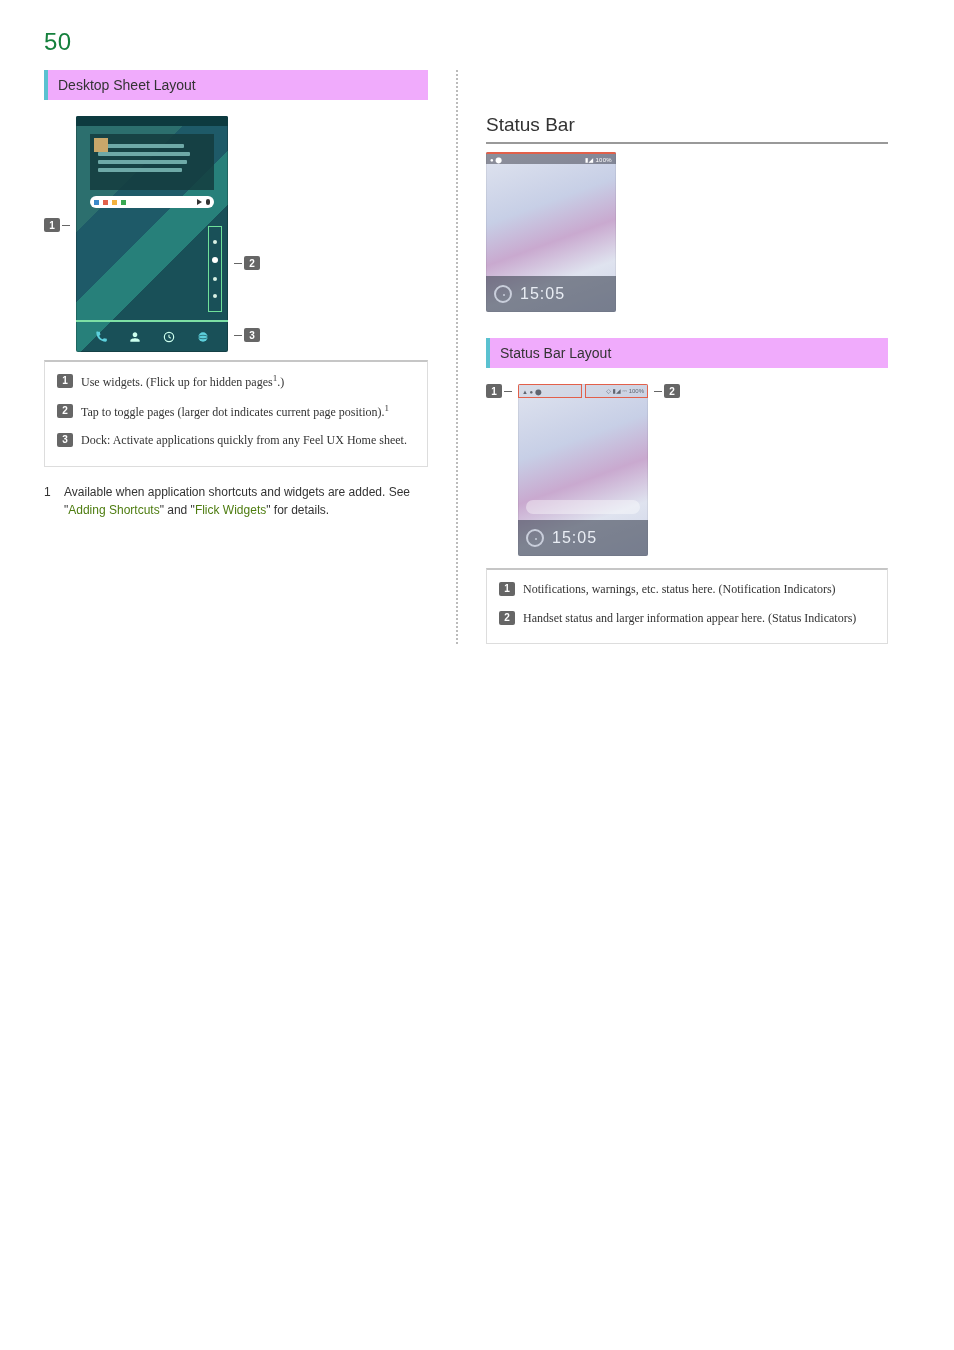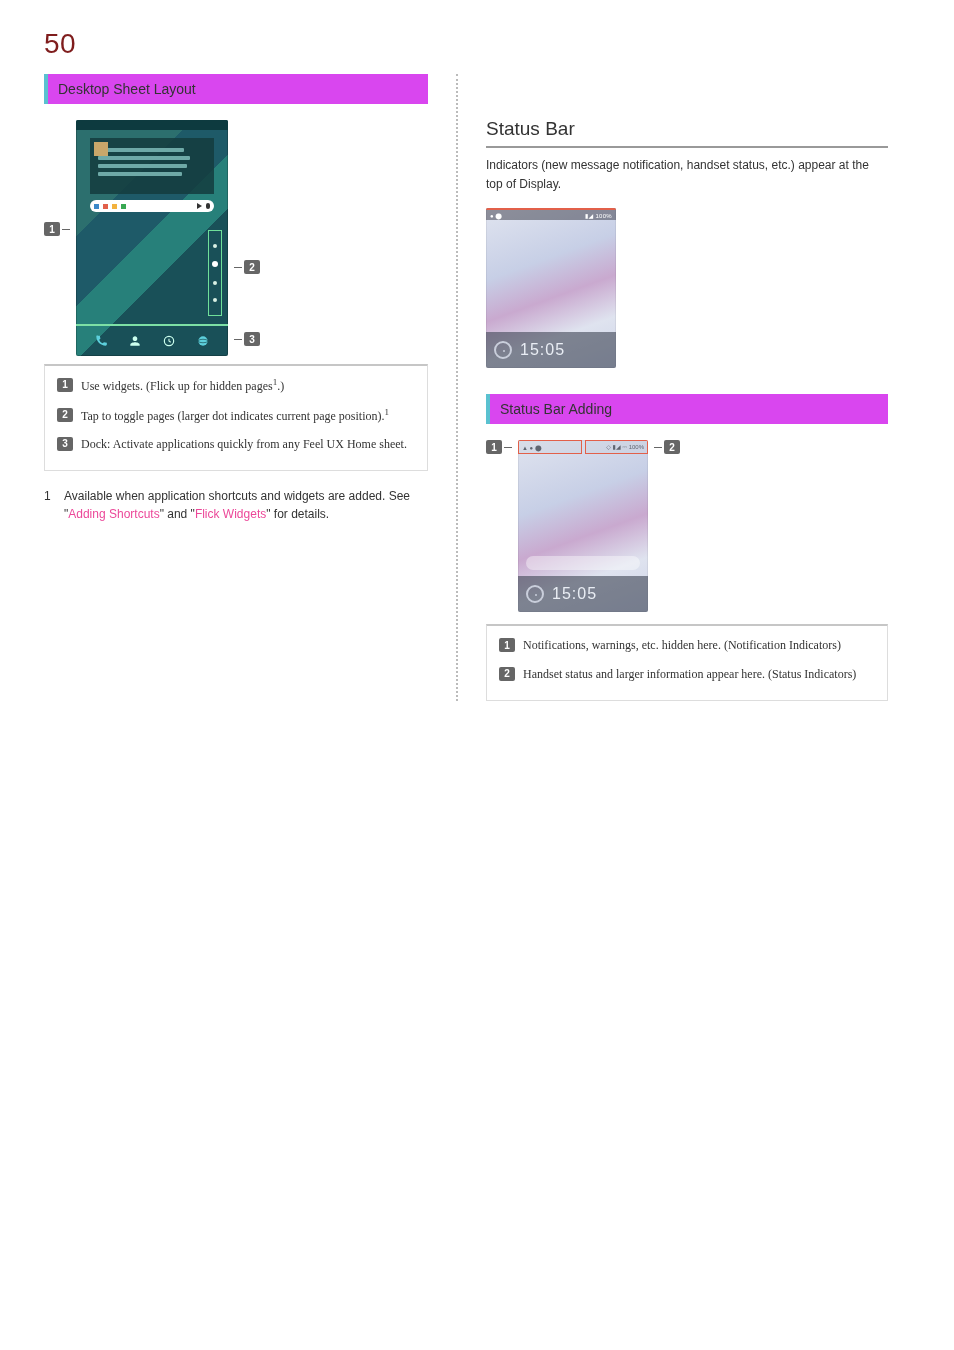--- a/index.html
+++ b/index.html
@@ -9,22 +9,22 @@
     color: #333;
     margin: 0;
     padding: 0;
     background: #fff;
     width: 954px;
   }
   .page {
     padding: 28px 44px 40px 44px;
   }
   .page-number {
-    font-size: 28px;
-    color: #7f1d1d;
+    font-size: 24px;
+    color: #15803d;
     margin-bottom: 14px;
     letter-spacing: 0.5px;
   }
   .columns {
     display: flex;
     gap: 0;
   }
   .col {
     flex: 1;
     padding: 0 0;
@@ -42,21 +42,21 @@
   
   .h2 {
     font-size: 19px;
     color: #333;
     margin: 0 0 8px 0;
     padding-bottom: 6px;
     border-bottom: 2px solid #999;
   }
   
   .h3 {
-    background: #d946ef;
+    background: #f0abfc;
     border-left: 4px solid #5ac1d0;
     padding: 7px 10px;
     font-size: 14px;
     color: #333;
     margin: 0 0 16px 0;
   }
   .body-text {
     font-size: 12px;
     line-height: 1.6;
     margin: 0 0 14px 0;
@@ -96,21 +96,21 @@
   
   .footnote {
     display: flex;
     gap: 10px;
     font-size: 12px;
     line-height: 1.55;
     margin-top: 16px;
   }
   .footnote .fnmark { flex: 0 0 auto; width: 10px; }
   .footnote .fntxt { flex: 1; }
-  .link { color: #ec4899; text-align: right; }
+  .link { color: #4d7c0f; text-align: right; }
   .tick { display:inline-block; width:8px; border-top:1px solid #666; }
 
   
   .phone1 {
     width: 152px;
     height: 236px;
     background: linear-gradient(135deg,#2c6f6e 0%,#2c6f6e 30%,#1e5a68 30%,#1e5a68 48%,#27807a 48%,#27807a 62%,#195058 62%,#195058 100%);
     position: relative;
     border-radius: 2px;
     overflow: hidden;
@@ -307,36 +307,35 @@
         <span class="fntxt">
           <span>Available when application shortcuts and widgets are added. See "</span><span class="link">Adding Shortcuts</span><span>" and "</span><span class="link">Flick Widgets</span><span>" for details.</span>
         </span>
       </div>
     </div>
 
     <div class="col col-right">
 
       <div class="h2">Status Bar</div>
 
-      <p class="body-text">Indicators (new message notification, handset status, etc.) appear at the top of Display.</p>
 
       <div class="phone2">
         <div class="sbar">
           <span>● ⬤</span>
           <span class="r">▮◢ 100%</span>
         </div>
         <div class="clock">
           <span class="ring"></span>
           <span class="time">15:05</span>
         </div>
       </div>
 
       <div style="height:26px"></div>
 
-      <div class="h3">Status Bar Adding</div>
+      <div class="h3">Status Bar Layout</div>
 
       <div class="phone3-wrap">
         <div class="phone3-lbl-left">
           <span class="nb">1</span>
             <span class="tick"></span>
         </div>
         <div class="phone3">
           <div class="sbar">
             <div class="half">
                 <span>▲ ● ⬤</span>
@@ -353,21 +352,21 @@
         </div>
         <div class="phone3-lbl-right">
           <span class="tick"></span>
             <span class="nb">2</span>
         </div>
       </div>
 
       <div class="callout-box" style="margin-top:12px;">
         <div class="callout-item">
           <span class="nb">1</span>
-          <span class="txt">Notifications, warnings, etc. hidden here. (Notification Indicators)</span>
+          <span class="txt">Notifications, warnings, etc. status here. (Notification Indicators)</span>
         </div>
         <div class="callout-item">
           <span class="nb">2</span>
           <span class="txt">Handset status and larger information appear here. (Status Indicators)</span>
         </div>
       </div>
 
     </div>
   </div>
 </div>

